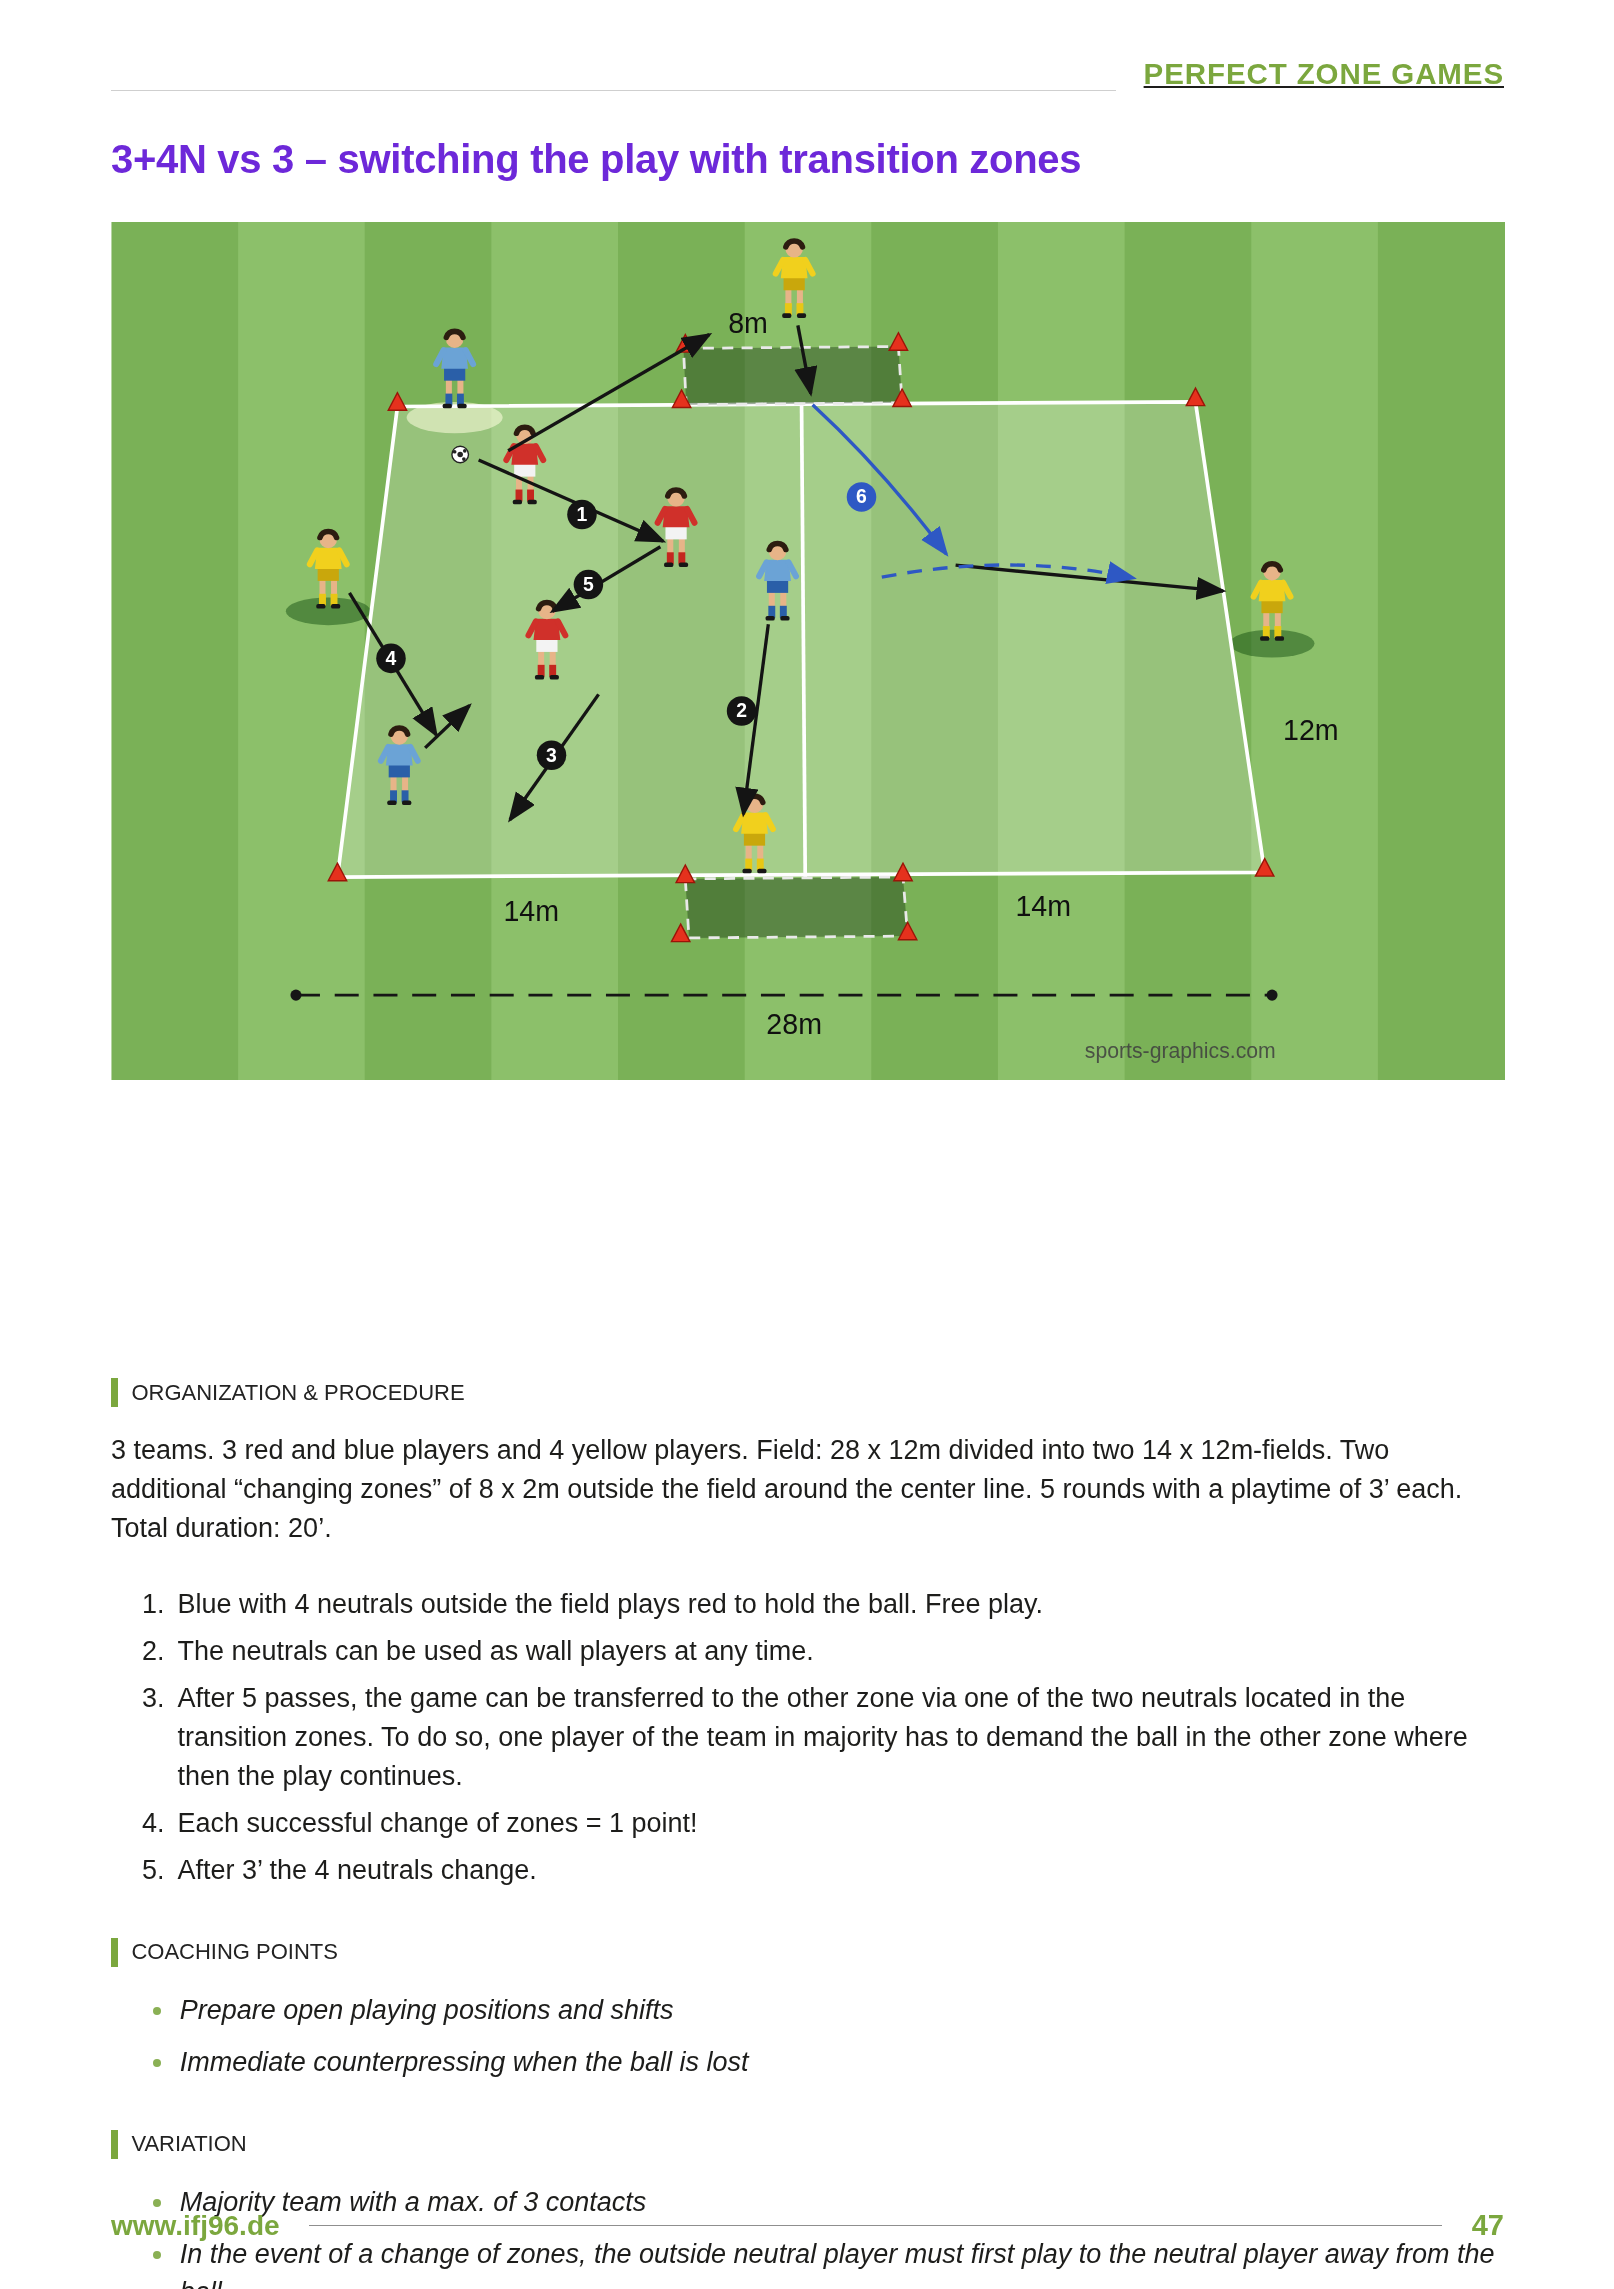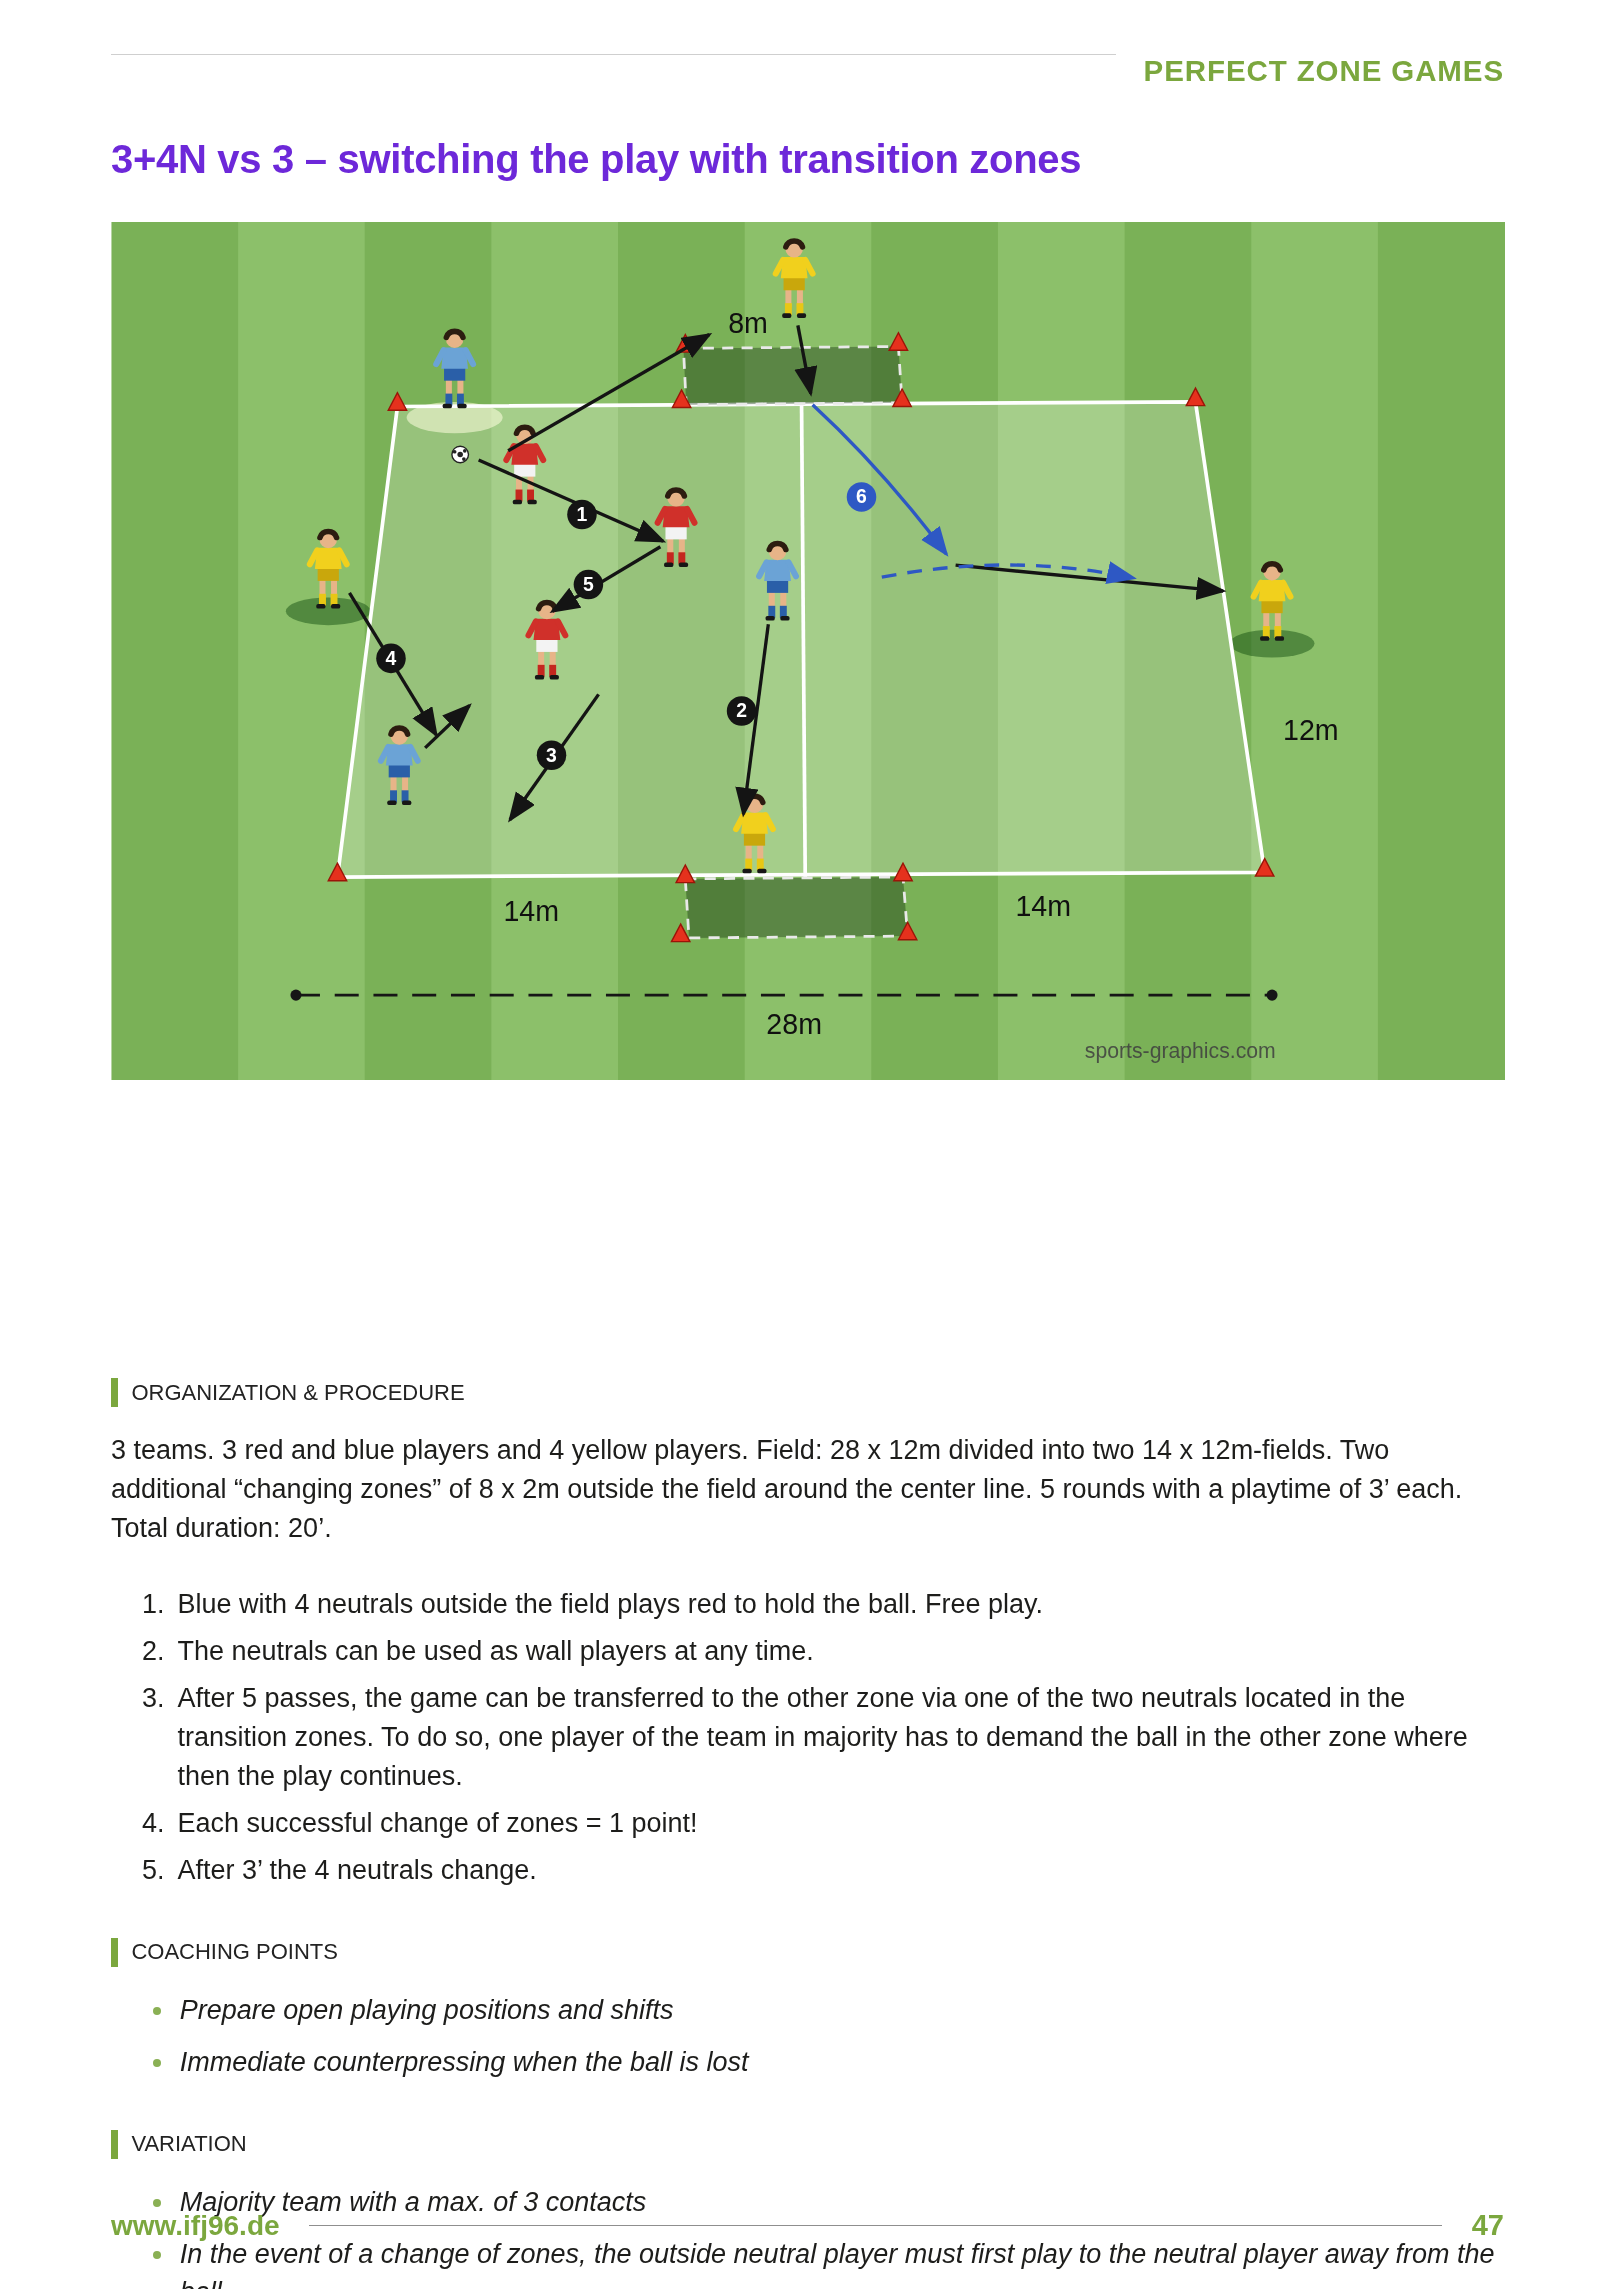--- a/index.html
+++ b/index.html
@@ -7,21 +7,21 @@
     position:relative;
     width:1614px;height:2290px;
     box-sizing:border-box;
     padding:54px 110px 0 111px;
     background:#ffffff;
     font-family:"Liberation Sans",sans-serif;
     color:#1d1d1b;
     overflow:hidden;
   }
   
-  .topbar{display:flex;align-items:flex-start;gap:28px;height:37px;}
+  .topbar{display:flex;align-items:flex-end;gap:28px;height:37px;text-decoration:underline;}
   .topbar .rule{flex:1;height:0;border-top:1.8px solid #cfcfcf;}
   .brand{color:#7ba73e;font-weight:bold;font-size:29.5px;letter-spacing:0.9px;white-space:nowrap;}
   
   h1.title{font-size:40px;line-height:1.1;margin:46px 0 41px;color:#6d28d9;font-weight:bold;letter-spacing:-0.3px;}
   
   figure.diagram{margin:0;width:1394px;height:1108px;}
   figure.diagram svg{display:block;width:1394px;height:858px;}
   
   h2.sec-head{display:flex;align-items:center;font-size:22px;margin:48px 0 24px;color:#232323;font-weight:normal;}
   .bar{width:7.4px;height:29px;background:#7ba73e;margin-right:13px;flex:0 0 auto;}

